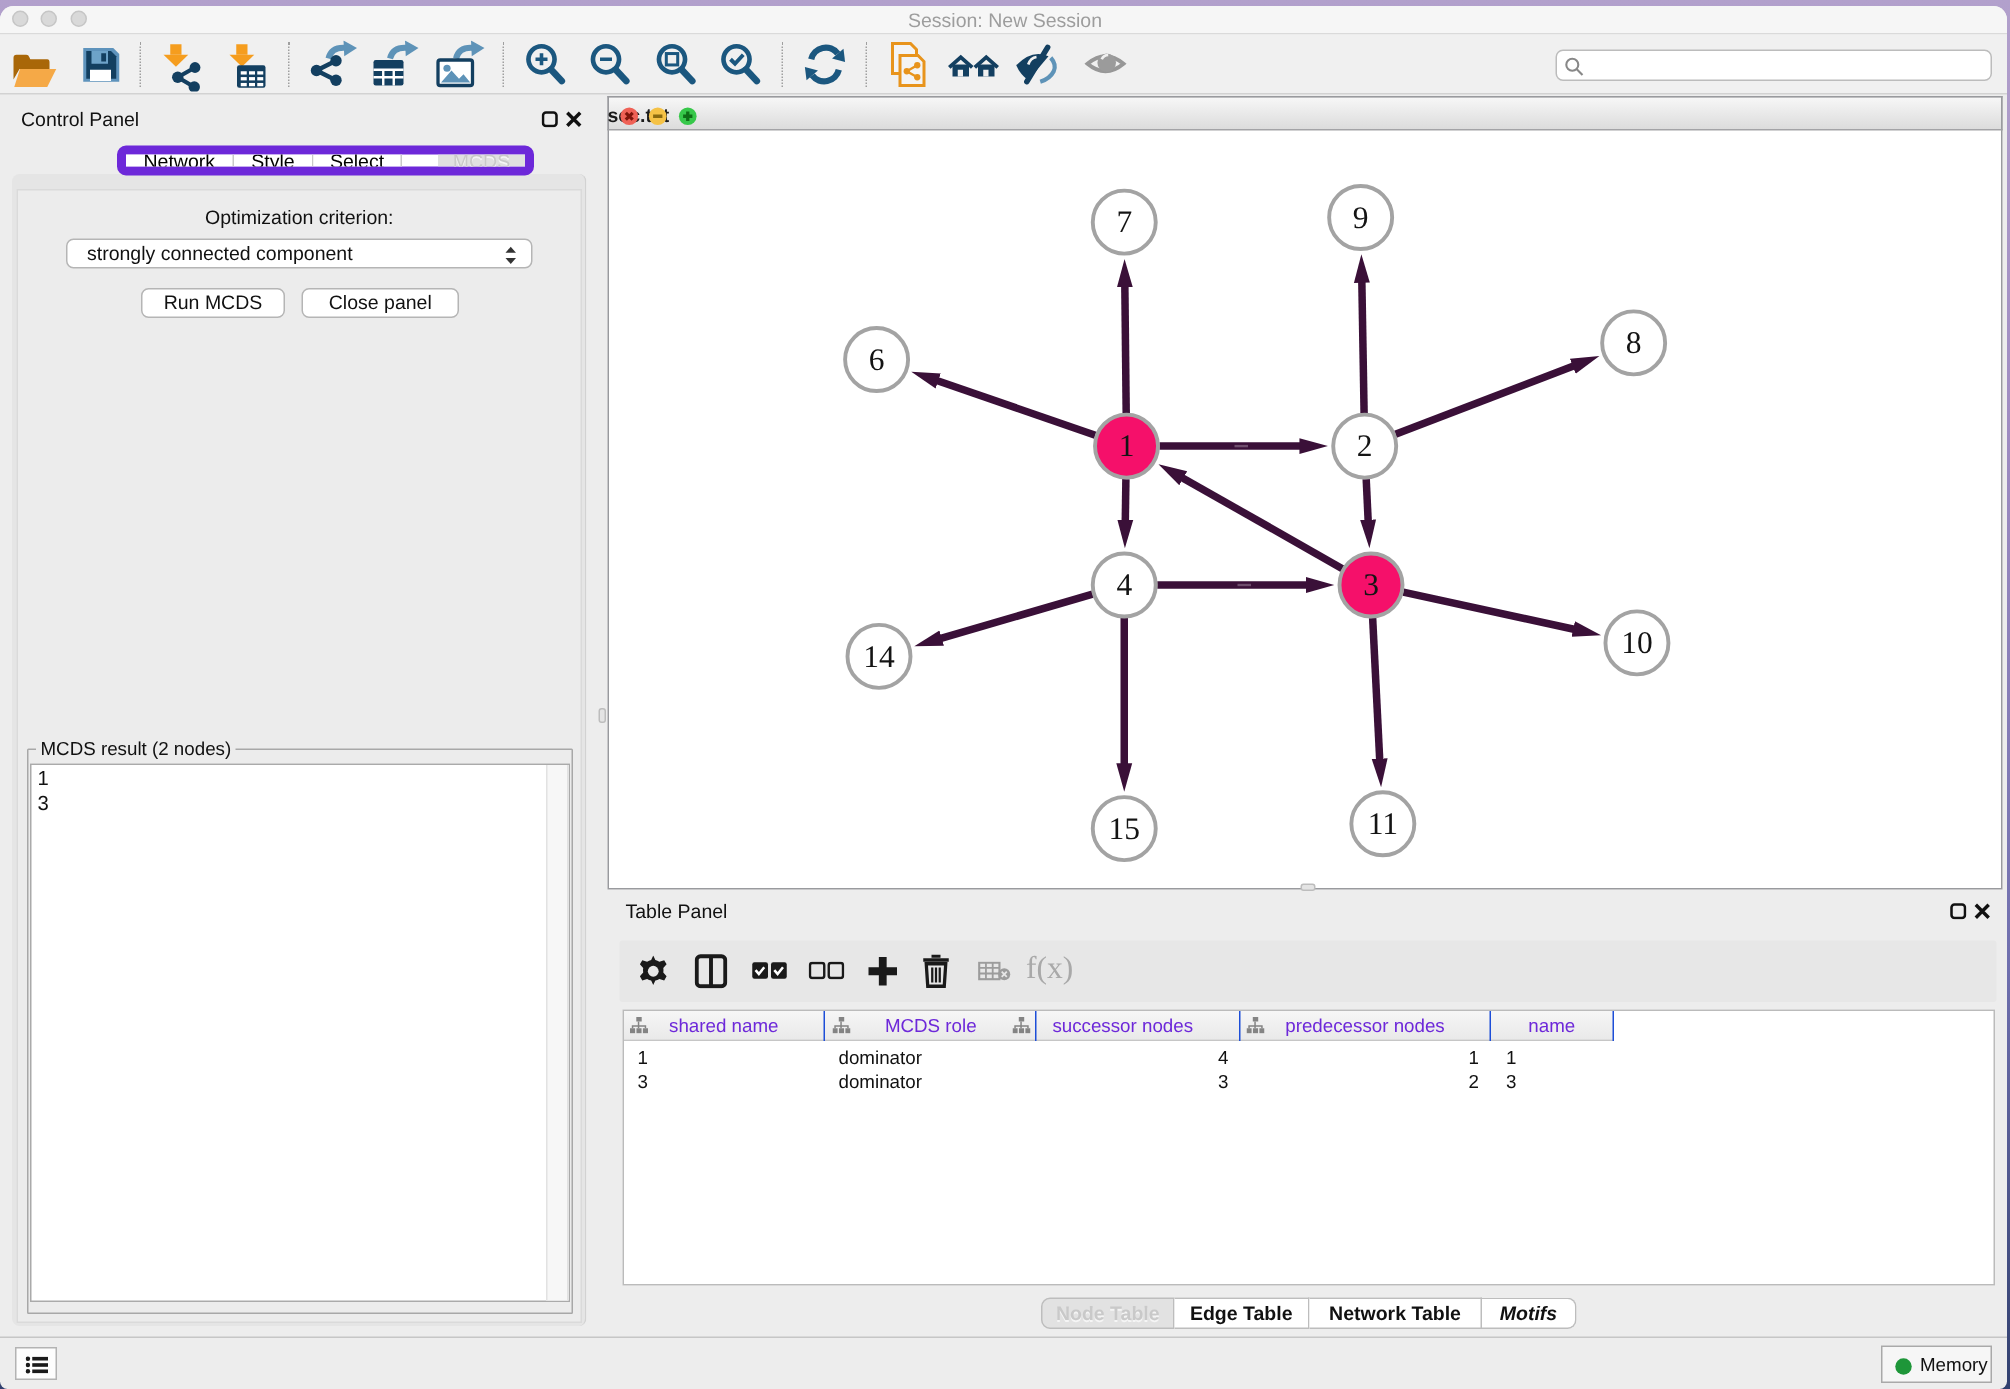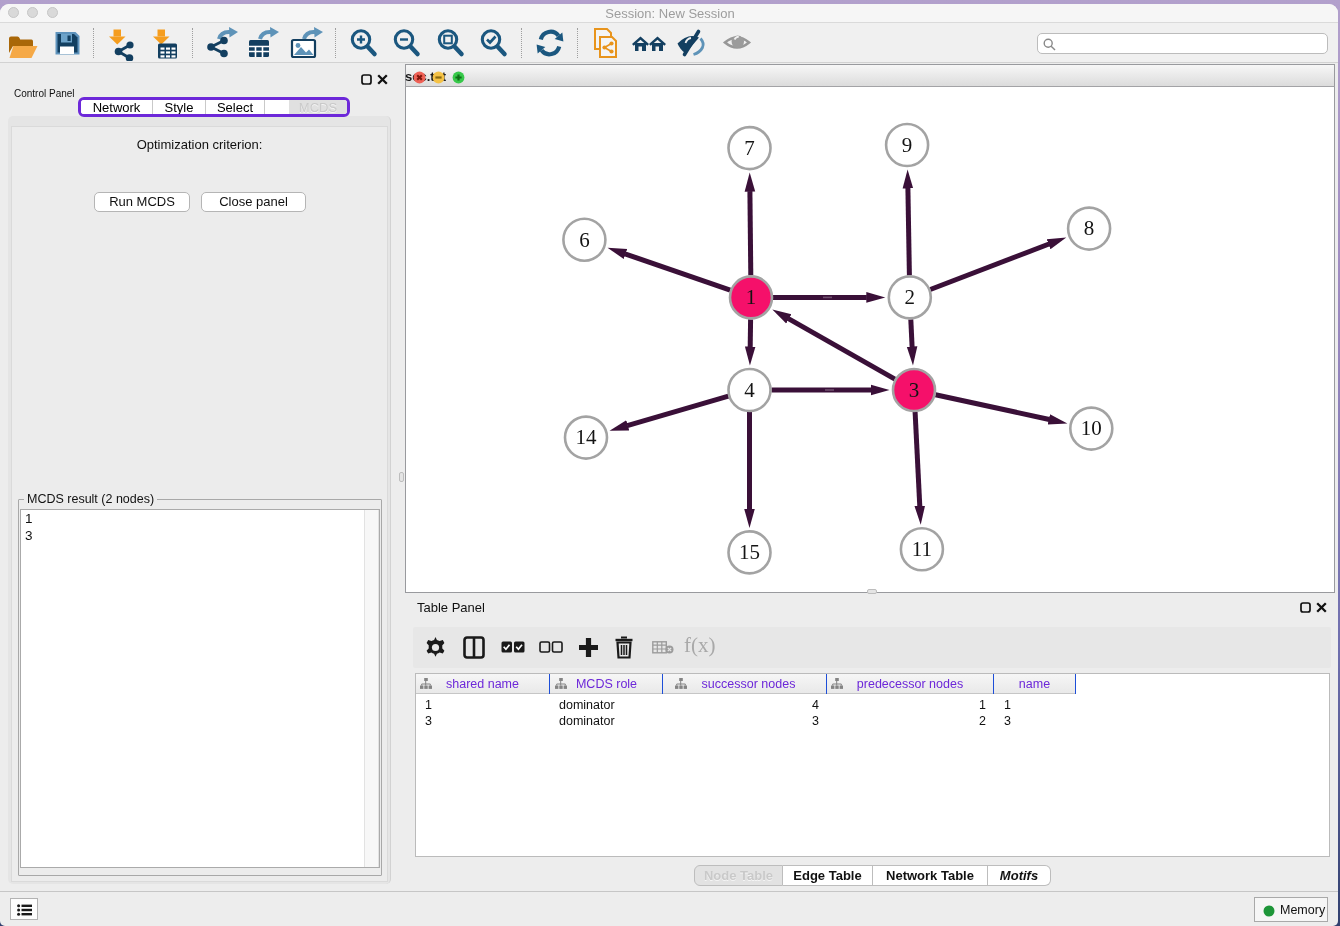--- a/index.html
+++ b/index.html
@@ -11,22 +11,22 @@
   
   #titlebar { position:absolute; left:0; top:4px; width:1338px; height:19px; background:#f6f6f6; border-radius:9px 9px 0 0; border-bottom:1px solid #dadada; }
   .tlight { position:absolute; width:11px; height:11px; border-radius:50%; background:#d9d9d9; border:1px solid #c6c6c6; top:7px; }
   #wtitle { position:absolute; top:6px; left:0; width:1340px; text-align:center; font-size:13px; color:#9d9d9d; }
   
   #toolbar { position:absolute; left:0; top:23px; width:1338px; height:40px; background:#f0f0f0; border-bottom:1px solid #d2d2d2; }
   .tsep { position:absolute; top:28px; height:30px; width:0; border-left:1px dotted #9f9f9f; }
   .ticon { position:absolute; top:27px; }
   #searchbox { position:absolute; left:1037px; top:33px; width:291px; height:21px; background:#fff; border:1px solid #bcbcbc; border-radius:5px; }
   
-  #cp-title { position:absolute; left:14px; top:72px; font-size:10px; color:#111;margin-top:16px; }
-  #cp-tabs { position:absolute; left:78px; top:97px; height:20px; display:flex; border:3px solid #6d28d9; border-radius:6px; overflow:hidden; background:#fff; }
+  #cp-title { position:absolute; left:14px; top:72px; font-size:13px; color:#111; }
+  #cp-tabs { position:absolute; left:78px; top:97px; height:20px; display:flex; border:6px solid #6d28d9; border-radius:6px; overflow:hidden; background:#fff; }
   .cptab { font-size:13px; color:#000; display:flex; align-items:center; justify-content:center; background:#fff; border-right:1px solid #c9c9c9; }
   .cptab:last-child { border-right:none;margin-left:24px; }
   .cptab.sel { background:#e0e0e0; color:#c9c9c9; text-shadow:0 1px 0 #f5f5f5; }
   #cp-pane { position:absolute; left:8px; top:116px; width:383px; height:768px; background:#e5e5e5; border-radius:5px; border-right:1px solid #d2d2d2; }
   #cp-inner { position:absolute; left:11px; top:126px; width:377px; height:756px; background:#ececec; border:1px solid #dadada; }
   #optlabel { position:absolute; left:11px; top:137px; width:377px; text-align:center; font-size:13px; color:#111; }
   #dropdown { position:absolute; left:44px; top:159px; width:311px; height:20px; background:#fff; border:1px solid #b5b5b5; border-radius:5px; font-size:13px; color:#111; line-height:18px; padding-left:13px; }
   .btn { position:absolute; height:20px; background:#fff; border:1px solid #b5b5b5; border-radius:5px; font-size:13px; color:#111; text-align:center; line-height:18px; }
   #groupbox { position:absolute; left:18px; top:499px; width:364px; height:377px; border:1px solid #a8a8a8; border-radius:1px; }
   #grouptitle { position:absolute; left:24px; top:492px; background:#ececec; padding:0 3px; font-size:12.5px; color:#111; }
@@ -207,20 +207,26 @@
     </svg>
   <div id="cp-pane"></div>
   <div id="cp-inner"></div>
   <div id="cp-tabs">
     <div class="cptab" style="width:72px;">Network</div>
     <div class="cptab" style="width:53px;">Style</div>
     <div class="cptab" style="width:59px;">Select</div>
     <div class="cptab sel" style="width:58px;">MCDS</div>
   </div>
   <div id="optlabel">Optimization criterion:</div>
+  <div id="dropdown">strongly connected component
+    <svg class="abs" style="right:9px;top:3.5px" width="9" height="13" viewBox="0 0 9 13">
+      <path d="M1,4.5 L4.5,0.5 8,4.5 z" fill="#333"></path>
+      <path d="M1,8 L4.5,12 8,8 z" fill="#333"></path>
+    </svg>
+  </div>
   <div class="btn" style="left:94px;top:192px;width:96px;">Run MCDS</div>
   <div class="btn" style="left:201px;top:192px;width:105px;">Close panel</div>
   <div id="groupbox"></div>
   <div id="grouptitle">MCDS result (2 nodes)</div>
   <div id="mcdsarea">
       <div style="padding:1px 0 0 4px;line-height:16.5px;">1<br>3</div>
     </div>
   <div id="mcdsscroll"></div>
   <div id="vsplit-grip"></div>
   <div id="netwin"></div>
@@ -338,21 +344,21 @@
     <rect x="0.8" y="0.8" width="13.5" height="11" fill="none" stroke="#9c9c9c" stroke-width="1.4"></rect>
     <path d="M0.8,4.2 h13.5 M0.8,8 h13.5 M5.3,0.8 v11 M9.8,0.8 v11" stroke="#9c9c9c" stroke-width="1.2"></path>
     <circle cx="17.5" cy="8.5" r="4" fill="#9c9c9c"></circle>
     <path d="M15.8,6.8 l3.4,3.4 M19.2,6.8 l-3.4,3.4" stroke="#e7e7e7" stroke-width="1.2"></path>
   </svg>
   <div class="abs" style="left:684px;top:633px;font-family:'Liberation Serif',serif;font-size:21px;color:#a9a9a9;">f(x)</div>
   <div id="tbl-body"></div>
   <div id="tbl-head"></div>
 
   <div class="hcell" style="left:416px;width:134px;">shared name</div>
-  <div class="hcell" style="left:551px;width:112px;">MCDS role</div>
+  <div class="hcell" style="left:551px;width:140px;">MCDS role</div>
   <div class="hcell" style="left:671px;width:156px;">successor nodes</div>
   <div class="hcell" style="left:827px;width:167px;">predecessor nodes</div>
   <div class="hcell" style="left:994px;width:82px;">name</div>
 
   <svg class="abs treei" style="left:420px;top:678px" width="12" height="11" viewBox="0 0 12 11">
       <g fill="#848484">
         <rect x="4.2" y="0" width="3.6" height="3"></rect>
         <rect x="0" y="7.5" width="3.4" height="3.4"></rect>
         <rect x="4.3" y="7.5" width="3.4" height="3.4"></rect>
         <rect x="8.6" y="7.5" width="3.4" height="3.4"></rect>

